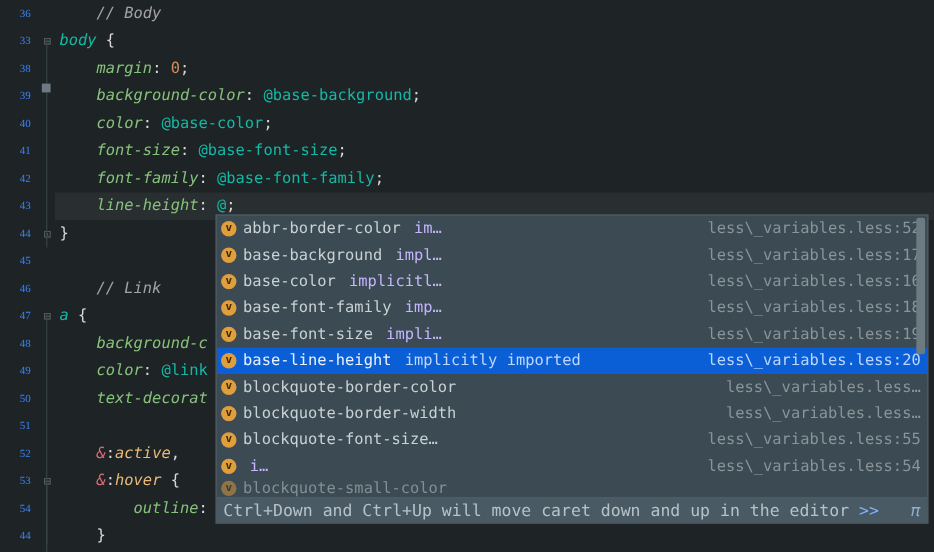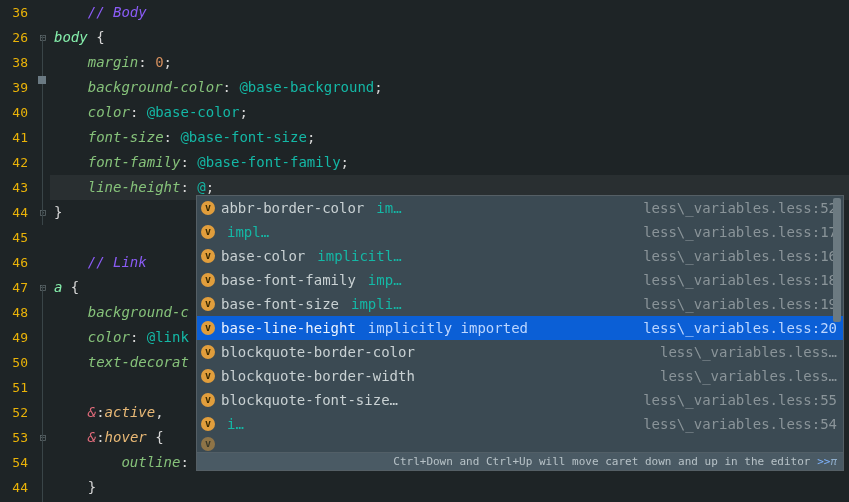--- a/index.html
+++ b/index.html
@@ -12,27 +12,28 @@
     height: 502px;
     overflow: hidden;
     position: relative;
   }
   .editor {
     display: flex;
     height: 100%;
   }
   .gutter {
     background: #1e2426;
-    color: #eab308;
+    color: #3b82f6;
     text-align: right;
     padding-right: 8px;
     width: 36px;
     line-height: 25px;
-    font-size: 13px;
+    font-size: 10px;
     user-select: none;
+    font-family: Liberation Serif, serif;
   }
   .gutter .ln { height: 25px; }
   .fold-col {
     width: 14px;
     line-height: 25px;
     font-size: 11px;
     color: #5f6a6e;
     position: relative;
   }
   .fold-col .f {
@@ -52,22 +53,22 @@
     line-height: 25px;
     white-space: pre;
     position: relative;
   }
   .code .row { height: 25px; padding-left: 4px; }
   .row.current {
     background: rgba(255,255,255,0.05);
   }
   .row .sp { display:inline-block; }
   
-  .cmt { color: #8b5cf6; font-style: italic; }
-  .sel { color: #86efac; font-style: italic; margin-top: 27px; }
+  .cmt { color: #a3a3a3; font-style: italic; }
+  .sel { color: #14b8a6; font-style: italic; margin-top: 27px; }
   .punc { color: #d7d7d7; }
   .prop { color: #86c27a; font-style: italic; }
   .num  { color: #d28e5d; }
   .var  { color: #14b8a6; }
   .amp  { color: #e06b7a; font-style: italic; }
   .pseudo { color: #e9b976; font-style: italic; }
 
   .bookmark {
     position:absolute;
     left:38px;
@@ -108,53 +109,53 @@
     border-radius: 50%;
     background: #e19e3c;
     color: #3a2a00;
     font-size: 10px;
     font-weight: bold;
     display:flex; align-items:center; justify-content:center;
     flex-shrink:0;
   }
   .popup .name { color: #c9d1d3; }
   .popup .item.selected .name { color: #eaf2ff; }
-  .popup .meta { color: #14b8a6; margin-left: 6px; }
+  .popup .meta { color: #c4b5fd; margin-left: 6px; }
   .popup .item.selected .meta { color: #bcd6ff; }
   .popup .loc  { color: #8a9499; margin-left: auto; }
   .popup .item.selected .loc { color: #bcd6ff; }
   .popup .item.last { opacity:0.5; border-bottom:0; height:16px; overflow:hidden; line-height:14px;}
   .popup .hint {
     background: #4a5a64;
     color: #b7c2c7;
-    font-size: 11px;
+    font-size: 15px;
     padding: 2px 6px;
     display:flex;
-    justify-content: flex-end;
+    justify-content: space-between;
     border-top:1px solid #525f67;
   }
   .popup .hint a { color:#7fb4ff; text-decoration:none; }
   .popup .pi { font-style: italic; color:#8faecb; }
   .scrollbar {
     position:absolute;
     top: 2px;
     right: 2px;
     width: 8px;
     height: 124px;
     background: #6c7a81;
     border-radius: 2px;
   }
 </style>
 </head>
 <body>
 
 <div class="editor">
   <div class="gutter" id="gutter">
       <div class="ln">36</div>
-      <div class="ln">26</div>
+      <div class="ln">33</div>
       <div class="ln">38</div>
       <div class="ln">39</div>
       <div class="ln">40</div>
       <div class="ln">41</div>
       <div class="ln">42</div>
       <div class="ln">43</div>
       <div class="ln">44</div>
       <div class="ln">45</div>
       <div class="ln">46</div>
       <div class="ln">47</div>
@@ -200,20 +201,21 @@
 <div class="popup">
   <div class="list" id="popl">
       <div class="item">
         <span class="badge">v</span>
         <span class="name">abbr-border-color</span>
         <span class="meta">im…</span>
         <span class="loc">less\_variables.less:52</span>
       </div>
       <div class="item">
         <span class="badge">v</span>
+        <span class="name">base-background</span>
         <span class="meta">impl…</span>
         <span class="loc">less\_variables.less:17</span>
       </div>
       <div class="item">
         <span class="badge">v</span>
         <span class="name">base-color</span>
         <span class="meta">implicitl…</span>
         <span class="loc">less\_variables.less:16</span>
       </div>
       <div class="item">
@@ -249,20 +251,21 @@
         <span class="name">blockquote-font-size…</span>
         <span class="loc">less\_variables.less:55</span>
       </div>
       <div class="item">
         <span class="badge">v</span>
         <span class="meta">i…</span>
         <span class="loc">less\_variables.less:54</span>
       </div>
       <div class="item last">
         <span class="badge">v</span>
+        <span class="name">blockquote-small-color</span>
       </div>
     </div>
   <div class="scrollbar"></div>
   <div class="hint">
     <span>
       <span>Ctrl+Down and Ctrl+Up will move caret down and up in the editor</span>
       <a href="#">&gt;&gt;</a>
     </span>
     <span class="pi">π</span>
   </div>

